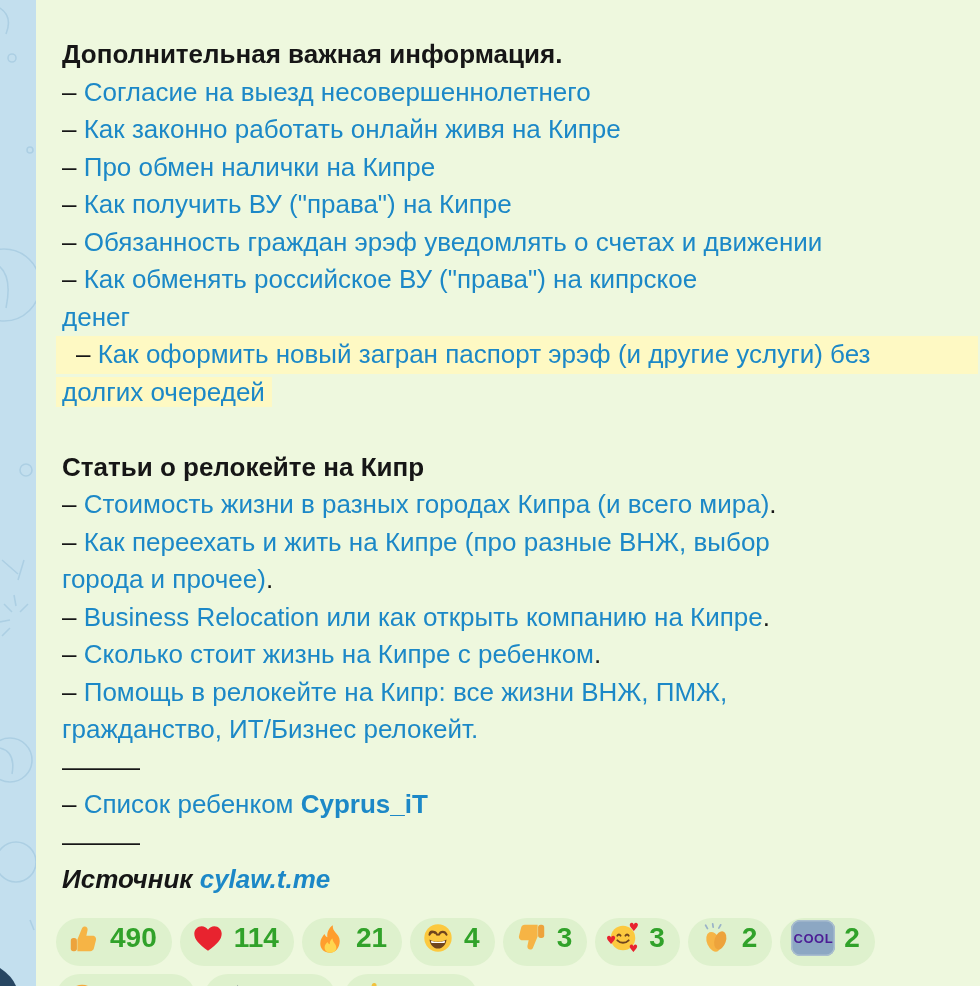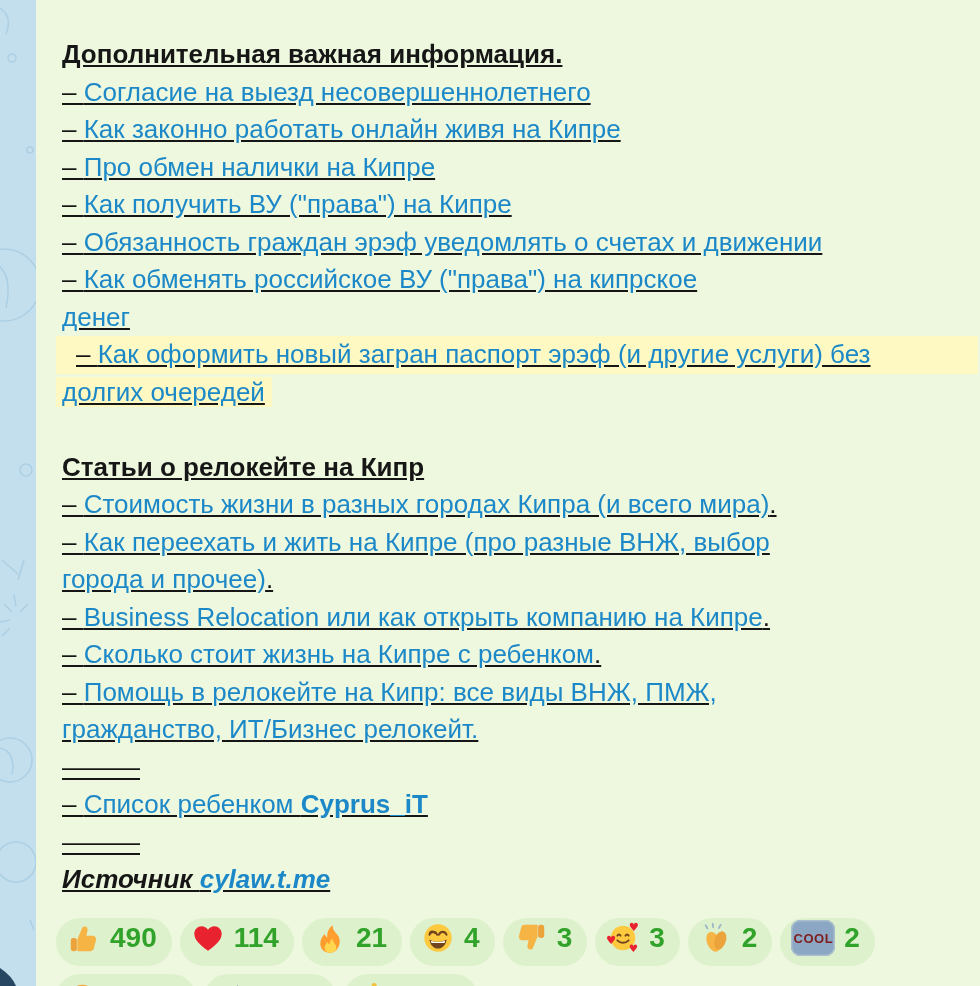--- a/index.html
+++ b/index.html
@@ -8,42 +8,42 @@
     background:#c3dfee;
     font-family:"Liberation Sans","DejaVu Sans",sans-serif;
   }
   .pattern-strip{position:absolute;left:0;top:0;width:36px;height:986px;}
   .bubble{
     position:absolute;left:36px;top:0;width:944px;height:986px;
     background:#eef8de;
   }
   .msg{
     position:absolute;left:26px;top:36px;width:916px;
-    color:#161616;font-size:26px;text-decoration:underline;
+    color:#161616;font-size:26px;
   }
   .line{height:37.5px;line-height:37.5px;white-space:pre;}
   .seg-link{color:#1c88c7;}
   .seg-bold{font-weight:bold;}
   .seg-italic{font-style:italic;}
   .hl-full{background:#fef9c3;margin-left:-6px;padding-left:20px;padding-right:4px;}
   .hl-inline{background:#fef9c3;margin-left:-6px;padding:0 7px 0 6px;}
   .reactions{position:absolute;display:flex;gap:8px;left:20px;}
   .reactions.row1{top:918px;}
   .reactions.row2{top:974px;}
   .pill{
     height:48px;border-radius:24px;background:#def1cd;
     display:flex;align-items:center;padding:0 15px 8px 11px;gap:9px;
     box-sizing:border-box;flex:0 0 auto;
   }
   .pill svg{width:34px;height:34px;display:block;}
   .pill .count{font-size:28px;font-weight:bold;color:#31a22a;}
   .row2 .pill{align-items:flex-start;padding-top:5px;}
   .cool-badge{
     width:44px;height:36px;background:#8ca7c3;border-radius:9px;
-    color:#7f1d1d;font-weight:bold;font-size:13px;letter-spacing:.5px;
+    color:#4c1d95;font-weight:bold;font-size:13px;letter-spacing:.5px;
     display:flex;align-items:center;justify-content:center;
     box-shadow:inset 0 0 0 1.5px #a9becf;
   }
   .flip{transform:rotate(180deg);}
 </style>
 </head>
 <body>
 
 <svg class="pattern-strip" viewBox="0 0 36 986" xmlns="http://www.w3.org/2000/svg">
   <rect x="0" y="0" width="36" height="986" fill="#c3dfee"></rect>
@@ -76,21 +76,21 @@
       <div class="line"><span class="seg-link">денег</span></div>
       <div class="line hl-full"><span>– </span><span class="seg-link">Как оформить новый загран паспорт эрэф (и другие услуги) без</span></div>
       <div class="line"><span class="hl-inline"><span class="seg-link">долгих очередей</span></span></div>
       <div class="line"></div>
       <div class="line"><span class="seg-bold">Статьи о релокейте на Кипр</span></div>
       <div class="line"><span>– </span><span class="seg-link">Стоимость жизни в разных городах Кипра (и всего мира)</span><span>.</span></div>
       <div class="line"><span>– </span><span class="seg-link">Как переехать и жить на Кипре (про разные ВНЖ, выбор</span></div>
       <div class="line"><span class="seg-link">города и прочее)</span><span>.</span></div>
       <div class="line"><span>– </span><span class="seg-link">Business Relocation или как открыть компанию на Кипре</span><span>.</span></div>
       <div class="line"><span>– </span><span class="seg-link">Сколько стоит жизнь на Кипре с ребенком</span><span>.</span></div>
-      <div class="line"><span>– </span><span class="seg-link">Помощь в релокейте на Кипр: все виды ВНЖ, ПМЖ,</span></div>
+      <div class="line"><span>– </span><span class="seg-link">Помощь в релокейте на Кипр: все жизни ВНЖ, ПМЖ,</span></div>
       <div class="line"><span class="seg-link">гражданство, ИТ/Бизнес релокейт.</span></div>
       <div class="line"><span>———</span></div>
       <div class="line"><span>– </span><span class="seg-link">Список ребенком </span><span class="seg-link seg-bold">Cyprus_iT</span></div>
       <div class="line"><span>———</span></div>
       <div class="line"><span class="seg-bold seg-italic">Источник </span><span class="seg-link seg-bold seg-italic">cylaw.t.me</span></div>
     </div>
   <div class="reactions row1">
       <div class="pill">
         <svg class="" viewBox="0 0 36 36" xmlns="http://www.w3.org/2000/svg">
           <path fill="#f6b445" d="M13 32h11.6c1.9 0 3.5-1.3 3.9-3.1l2.2-8.9c.6-2.3-1.2-4.5-3.6-4.5h-6.6l1.3-6.1c.4-1.9-1.1-3.7-3-3.7-1.2 0-2.3.7-2.8 1.8L11 19.5V32z"></path>

